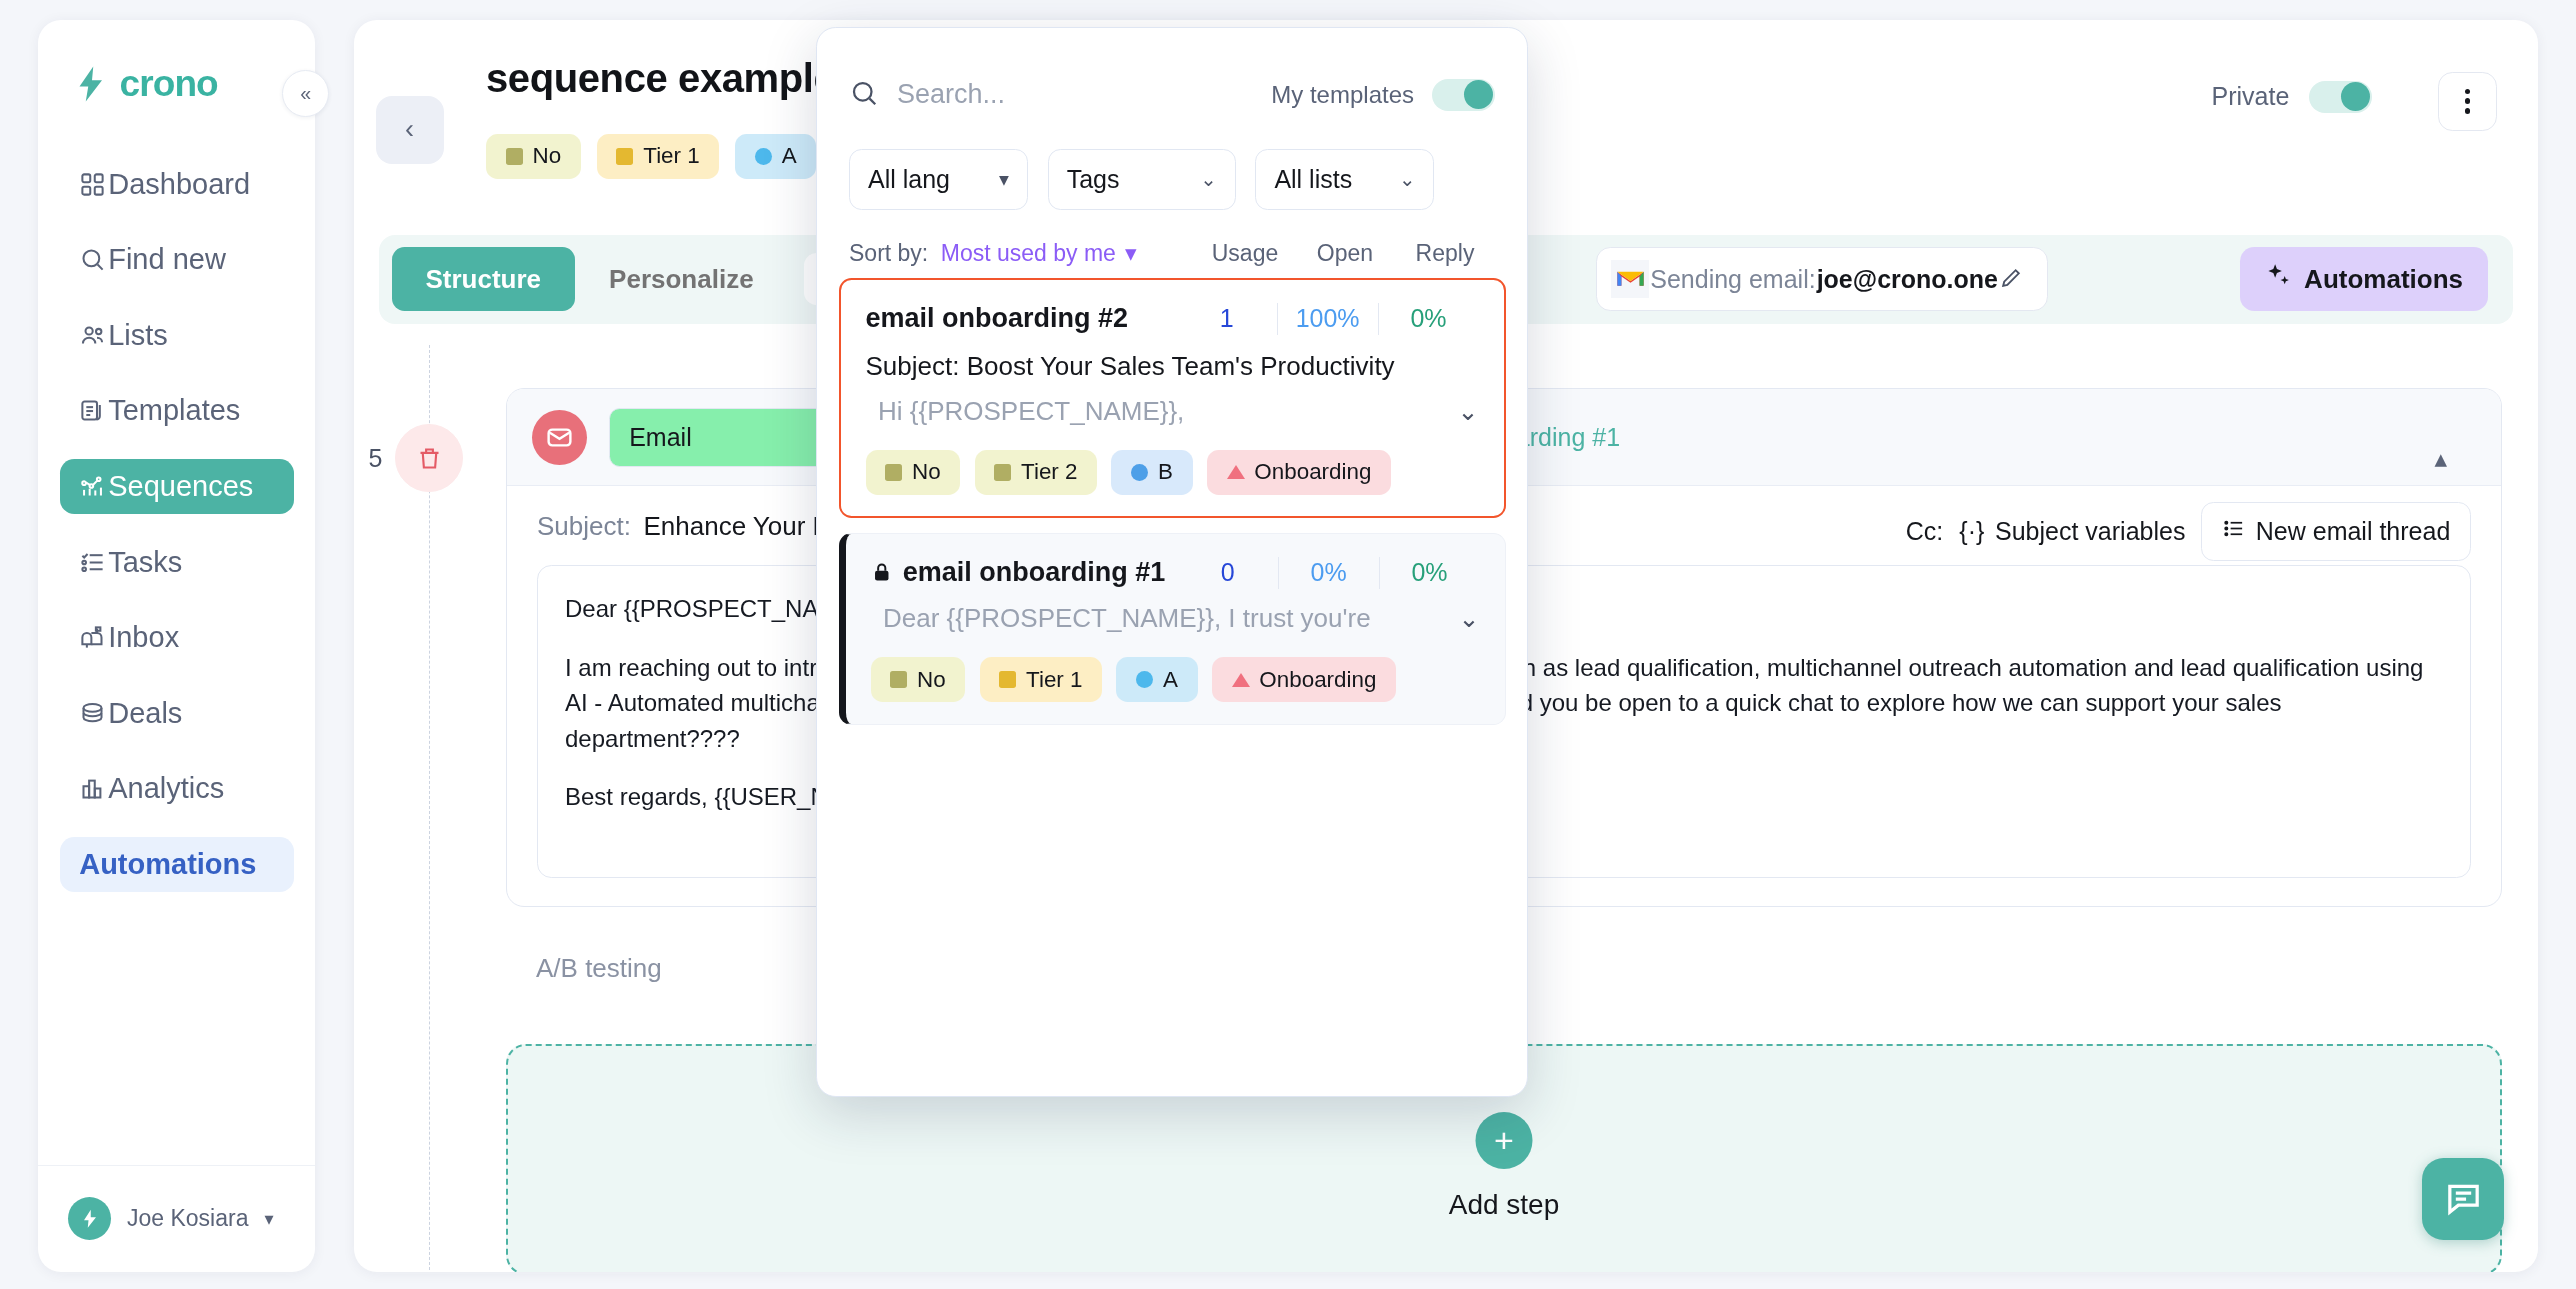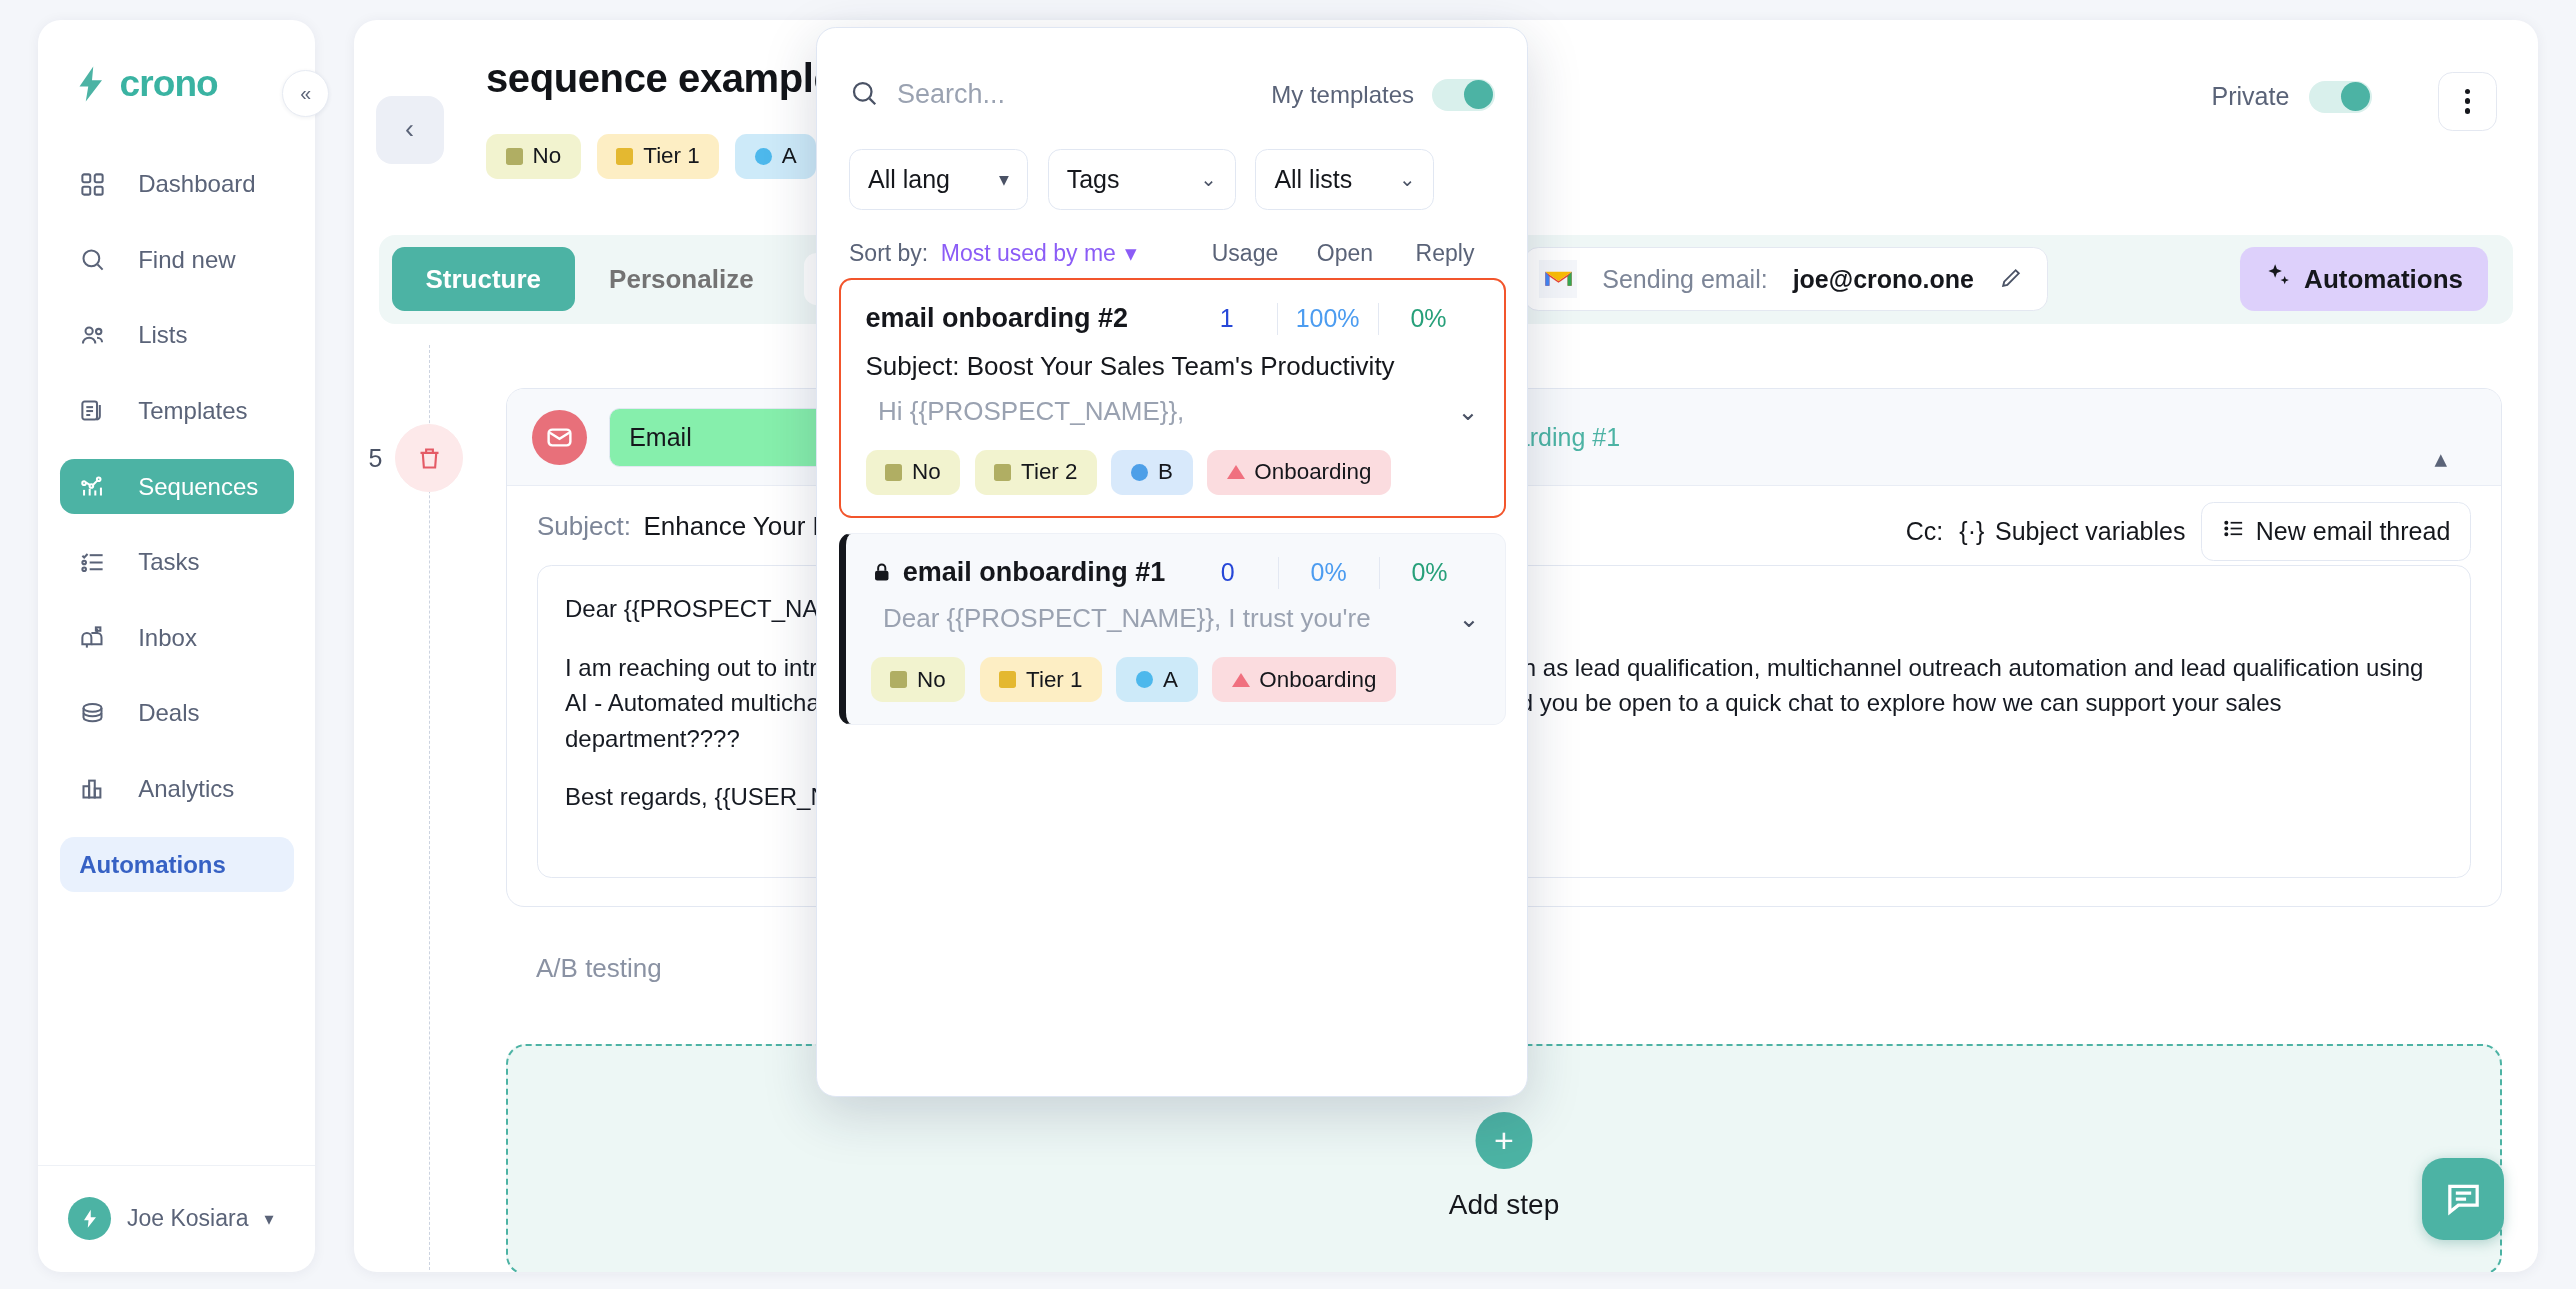--- a/index.html
+++ b/index.html
@@ -27,24 +27,24 @@
     position: absolute; right: -14.3px; top: 50px;
     width: 47px; height: 47px; border-radius: 50%;
     background: #fff; border: 0.9px solid #e7ebf3;
     display: flex; align-items: center; justify-content: center;
     color: #5b6478; font-size: 19.7px;
     box-shadow: 0 0.9px 4.5px rgba(30,40,70,.07);
     cursor: pointer;
   }
   #nav { margin-top: 52px; padding: 0 21.5px; flex: 1; }
   .nav-item {
-    display: flex; align-items: center; gap: 32px;
+    display: flex; align-items: center; gap: 2px;
     height: 55px; padding-left: 19.7px; margin-bottom: 20.6px;
     border-radius: 14.3px; cursor: pointer;
-    color: #5a6378; font-size: 24px; font-weight: 400;
+    color: #5a6378; font-size: 29px; font-weight: 400;
   }
   .nav-item .ic { width: 27px; height: 27px; display: block; flex: 0 0 27px; }
   .nav-item.active { background: #4cb3a4; color: #ffffff; }
   .nav-item.highlight { background: #e9f1fd; color: #3661c4; font-weight: 700; }
   #profile {
     border-top: 0.9px solid #eef1f6;
     height: 107px; display: flex; align-items: center; gap: 16px; padding-left: 30px;
     cursor: pointer;
   }
   #profile .av {
@@ -113,21 +113,21 @@
   }
   .tab.active { background: #4cb3a4; color: #fff; }
   #people-pill {
     margin-left: 16px; height: 52px; padding: 0 21.5px; border-radius: 12.5px;
     background: #fff; display: flex; align-items: center; gap: 10.7px;
     font-size: 23px; color: #15171c; cursor: pointer;
   }
   #send-email-pill {
     position: absolute; right: 465px; top: 12.5px; height: 64px;
     background: #fff; border: 0.9px solid #e4e8f1; border-radius: 14.3px;
-    display: flex; align-items: center; gap: 25px; padding: 0 23px 0 14.3px; cursor: pointer;
+    display: flex; align-items: center; gap: 1px; padding: 0 23px 0 14.3px; cursor: pointer;
   }
   #send-email-pill .gmail { width: 38px; height: 38px; background: #f4f6fa; display:flex; align-items:center; justify-content:center; }
   #send-email-pill .lab { font-size: 25px; color: #7c8597; }
   #send-email-pill .val { font-size: 25px; color: #15171c; font-weight: 700; }
   #automations-btn {
     position: absolute; right: 25px; top: 12.5px; height: 64px;
     background: #ddd0fb; border-radius: 14.3px;
     display: flex; align-items: center; gap: 12.5px; padding: 0 25px;
     font-size: 26px; font-weight: 700; color: #15171c; cursor: pointer;
   }

